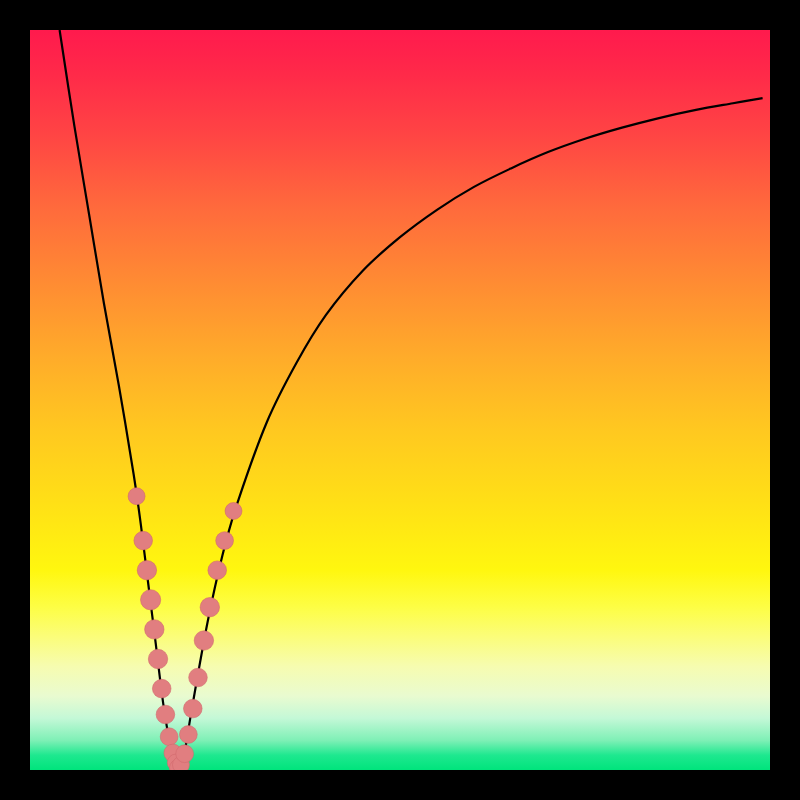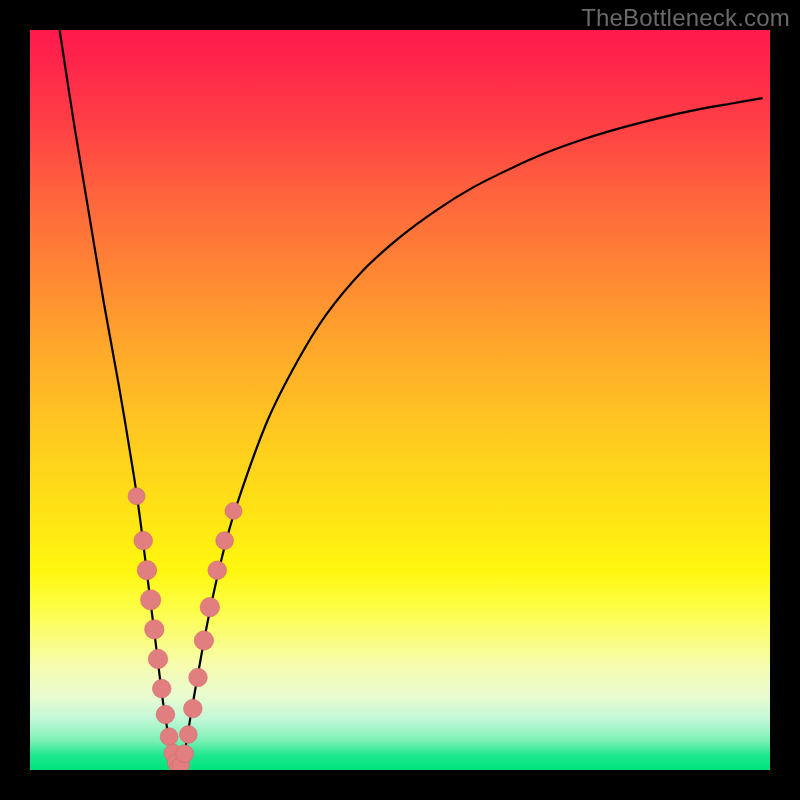--- a/index.html
+++ b/index.html
@@ -62,21 +62,20 @@
     left: 0;
     top: 0;
     width: 740px;
     height: 740px;
   }
 </style>
 </head>
 <body>
 
 <div class="frame">
-  <div class="watermark">TheBottleneck.com</div>
 
   <div class="plot">
     <svg class="curve" viewBox="0 0 740 740" preserveAspectRatio="none">
       <path id="curve-path" fill="none" stroke="#000000" stroke-width="2.2" d="M 29.60 0.00 C 32.07 16.03, 39.47 65.37, 44.40 96.20 C 49.33 127.03, 54.27 155.40, 59.20 185.00 C 64.13 214.60, 69.07 245.43, 74.00 273.80 C 78.93 302.17, 83.87 326.83, 88.80 355.20 C 93.73 383.57, 99.90 420.57, 103.60 444.00 C 107.30 467.43, 108.53 477.30, 111.00 495.80 C 113.47 514.30, 115.93 535.27, 118.40 555.00 C 120.87 574.73, 123.33 594.47, 125.80 614.20 C 128.27 633.93, 130.73 656.13, 133.20 673.40 C 135.67 690.67, 138.75 707.93, 140.60 717.80 C 142.45 727.67, 143.07 728.90, 144.30 732.60 C 145.53 736.30, 146.77 740.00, 148.00 740.00 C 149.23 740.00, 150.47 736.30, 151.70 732.60 C 152.93 728.90, 153.55 727.67, 155.40 717.80 C 157.25 707.93, 159.10 694.37, 162.80 673.40 C 166.50 652.43, 172.67 616.67, 177.60 592.00 C 182.53 567.33, 187.47 545.13, 192.40 525.40 C 197.33 505.67, 199.80 495.80, 207.20 473.60 C 214.60 451.40, 226.93 415.63, 236.80 392.20 C 246.67 368.77, 256.53 350.88, 266.40 333.00 C 276.27 315.12, 284.90 300.32, 296.00 284.90 C 307.10 269.48, 320.67 253.45, 333.00 240.50 C 345.33 227.55, 357.67 217.31, 370.00 207.20 C 382.33 197.09, 394.67 188.21, 407.00 179.82 C 419.33 171.43, 431.67 163.79, 444.00 156.88 C 456.33 149.97, 468.67 144.18, 481.00 138.38 C 493.33 132.58, 505.67 127.03, 518.00 122.10 C 530.33 117.17, 542.67 112.85, 555.00 108.78 C 567.33 104.71, 579.67 101.13, 592.00 97.68 C 604.33 94.23, 616.67 91.02, 629.00 88.06 C 641.33 85.10, 653.67 82.39, 666.00 79.92 C 678.33 77.45, 691.90 75.23, 703.00 73.26 C 714.10 71.29, 727.67 68.94, 732.60 68.08"></path>
       <g id="dots">
           <circle cx="106.56" cy="466.20" r="8.48" fill="#e17e80" stroke="#d16a6d" stroke-width="0.6"></circle>
           <circle cx="113.22" cy="510.60" r="9.29" fill="#e17e80" stroke="#d16a6d" stroke-width="0.6"></circle>
           <circle cx="116.92" cy="540.20" r="9.70" fill="#e17e80" stroke="#d16a6d" stroke-width="0.6"></circle>
           <circle cx="120.62" cy="569.80" r="10.11" fill="#e17e80" stroke="#d16a6d" stroke-width="0.6"></circle>
           <circle cx="124.32" cy="599.40" r="9.70" fill="#e17e80" stroke="#d16a6d" stroke-width="0.6"></circle>

